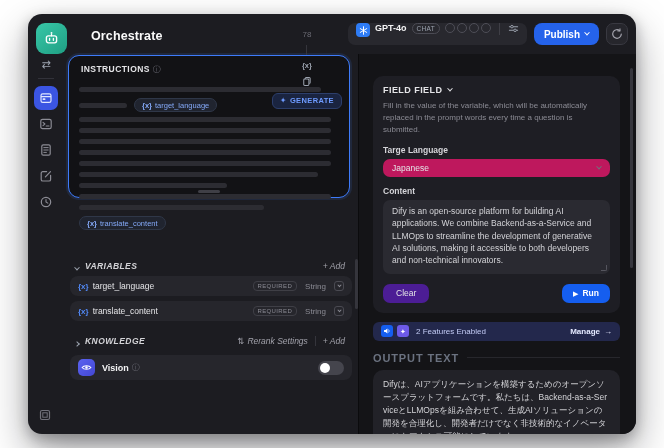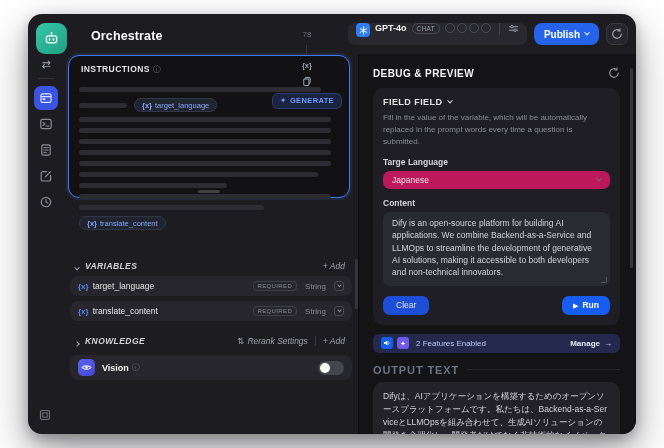--- a/index.html
+++ b/index.html
@@ -91,21 +91,21 @@
   .input-card { margin-top:9px; background:#1e1e24; border-radius:10px; padding:9px 10px 10px; }
   .if-header { display:flex; align-items:center; gap:6px; color:#e4e4e7; }
   .if-title { font-size:9px; font-weight:bold; letter-spacing:.05em; }
   .if-desc { margin-top:5px; font-size:8px; line-height:1.5; color:#8b8b94; }
   .field-label { margin-top:9px; font-size:8.5px; font-weight:bold; color:#d4d4d8; }
   .select { margin-top:4px; height:18px; background:#be185d; border-radius:7px; display:flex; align-items:center; padding:0 9px; font-size:8.5px; color:#e4e4e7; }
   .select-chev { margin-left:auto; color:#71717a; }
   .textarea { margin-top:4px; background:#2a2a31; border-radius:7px; padding:5px 9px 7px; font-size:8.5px; line-height:1.45; color:#d4d4d8; position:relative; min-height:54px; }
   .resize-corner { position:absolute; right:3px; bottom:3px; width:6px; height:6px; border-right:1.5px solid #55555e; border-bottom:1.5px solid #55555e; border-radius:0 0 2px 0; }
   .btn-row { margin-top:10px; display:flex; align-items:center; }
-  .clear-btn { height:19px; padding:0 13px; background:#1d4ed8; border-radius:7px; font-size:8.5px; color:#e4e4e7; display:flex; align-items:center; }
+  .clear-btn { height:19px; padding:0 13px; background:#4c1d95; border-radius:7px; font-size:8.5px; color:#e4e4e7; display:flex; align-items:center; }
   .run-btn { margin-left:auto; height:19px; padding:0 11px; background:#155eef; border-radius:7px; font-size:8.5px; font-weight:bold; color:#fff; display:flex; align-items:center; gap:4px; }
   .run-play { font-size:7px; line-height:1; }
   .features-bar { margin-top:9px; height:19px; background:#23284c; border-radius:6px; display:flex; align-items:center; padding:0 8px; gap:4px; }
   .feat-icon { width:12px; height:12px; border-radius:3px; display:flex; align-items:center; justify-content:center; color:#fff; font-size:7px; line-height:1; }
   .feat-icon.blue { background:#155eef; }
   .feat-icon.purple { background:#6d5ae8; }
   .features-label { font-size:8px; color:#c3cbf5; margin-left:3px; }
   .manage-link { margin-left:auto; display:flex; gap:4px; align-items:center; font-size:8px; font-weight:bold; color:#e4e9ff; }
   .output-header { margin-top:11px; display:flex; align-items:center; gap:8px; }
   .output-title { font-size:11px; font-weight:bold; letter-spacing:.08em; color:#6b7280; }
@@ -310,29 +310,20 @@
         <span class="toggle">
             <span class="toggle-knob"></span>
           </span>
       </div>
     </div>
 
     <div class="scroll-thumb" style="right:0; top:205px; height:50px;"></div>
   </div>
 
   <div class="right-panel">
-    <div class="debug-header">
-      <span class="debug-title">DEBUG &amp; PREVIEW</span>
-      <span class="refresh-btn">
-        <svg width="12" height="12" viewBox="0 0 12 12">
-          <path d="M10.3 6 A4.3 4.3 0 1 1 8.8 2.7" fill="none" stroke="currentColor" stroke-width="1.2" stroke-linecap="round"></path>
-          <path d="M9 0.9 L8.9 3 L6.8 2.9" fill="none" stroke="currentColor" stroke-width="1.1" stroke-linecap="round" stroke-linejoin="round"></path>
-        </svg>
-      </span>
-    </div>
 
     <div class="input-card">
       <div class="if-header">
         <span class="if-title">FIELD FIELD</span>
         <span class="chev down"></span>
       </div>
       <div class="if-desc">Fill in the value of the variable, which will be automatically replaced in the prompt words every time a question is submitted.</div>
 
       <div class="field-label">Targe Language</div>
       <div class="select">

